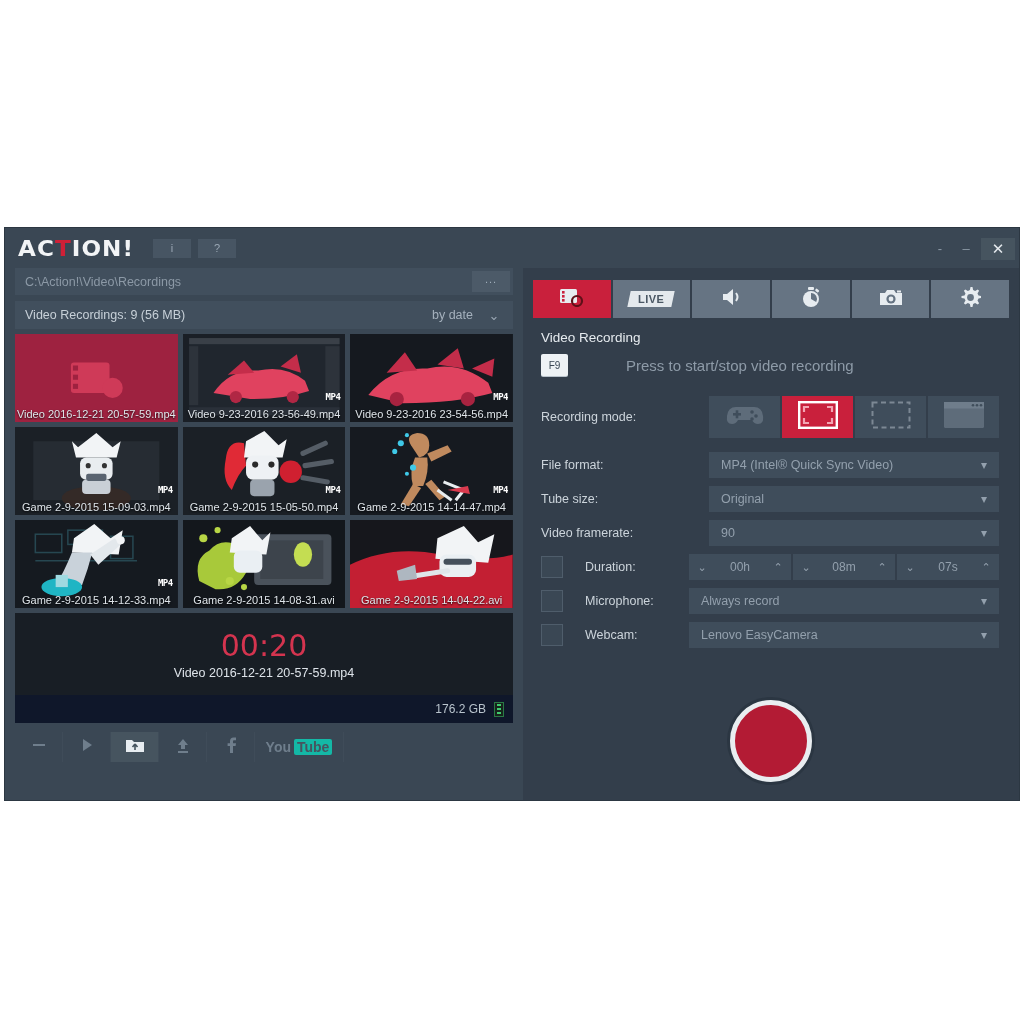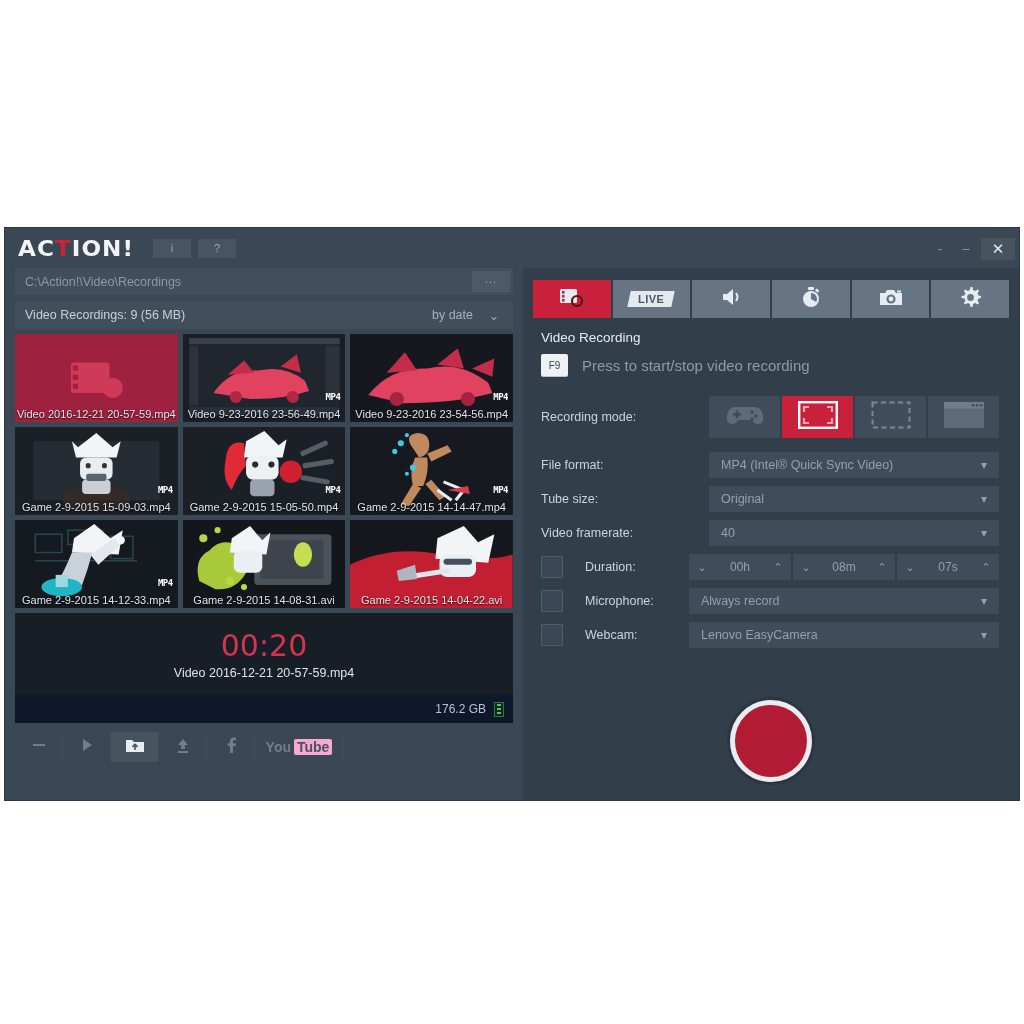--- a/index.html
+++ b/index.html
@@ -113,38 +113,38 @@
   .bottom-bar{
     margin:9px 10px 10px 10px;height:30px;flex:0 0 auto;display:flex;
   }
   .tb-btn{
     width:47px;height:30px;display:flex;align-items:center;justify-content:center;
     color:#6f7e8c;cursor:pointer;border-right:1px solid #3f4c59;background:transparent;
   }
   .tb-btn.active{background:#46545f;color:#e8edf1;}
   .tb-btn.yt{width:88px;}
   .yt-logo{font-size:14px;font-weight:bold;color:#6f7e8c;display:flex;align-items:center;}
-  .yt-logo .tube{background:#f9a8d4;color:#46545f;padding:0 3px;margin-left:3px;border-radius:2px;}
+  .yt-logo .tube{background:#14b8a6;color:#46545f;padding:0 3px;margin-left:3px;border-radius:2px;}
 
   
   .tabbar{display:flex;height:38px;margin:12px 10px 0 10px;flex:0 0 auto;gap:2px;}
   .tab{
     flex:1 1 0;background:#667483;display:flex;align-items:center;justify-content:center;
     cursor:pointer;color:#e7ecf0;
   }
   .tab.active{background:#c9203c;}
   .tab .live-badge{
     background:#e4e9ed;color:#4a5764;font-size:11px;font-weight:bold;padding:2px 9px;
     transform:skewX(-12deg);letter-spacing:0.5px;
   }
   .tab .live-badge span{display:inline-block;transform:skewX(12deg);}
 
   .section-head{padding:12px 0 0 18px;}
   .section-title{color:#e6ebef;font-size:13.5px;}
-  .hint-row{display:flex;align-items:center;margin-top:9px;}
+  .hint-row{display:flex;align-items:center;margin-top:9px;gap:44px;}
   .key-cap{
     width:27px;height:22px;background:#eef2f5;color:#3a4754;font-size:10px;
     display:flex;align-items:center;justify-content:center;border-radius:2px;
     box-shadow:0 1px 0 #b9c3cc;
   }
   .hint-text{color:#8e9ba8;font-size:15px;margin-left:14px;}
 
   .settings{padding:20px 20px 0 18px;}
   .srow{display:flex;align-items:center;margin-bottom:8px;}
   .slabel{width:168px;color:#ccd4db;font-size:12.5px;flex:0 0 auto;}
@@ -528,21 +528,21 @@
             <div class="srow">
               <div class="slabel">Tube size:</div>
               <div class="dropdown">
                 <div class="dval">Original</div>
                 <div class="dchev">▾</div>
               </div>
             </div>
             <div class="srow">
               <div class="slabel">Video framerate:</div>
               <div class="dropdown">
-                <div class="dval">40</div>
+                <div class="dval">90</div>
                 <div class="dchev">▾</div>
               </div>
             </div>
           </div>
 
         <div class="srow">
           <div class="chkbox"></div>
           <div class="slabel indent" style="padding-left:0;width:104px;">Duration:</div>
           <div class="spinners">
             <div class="spin">

